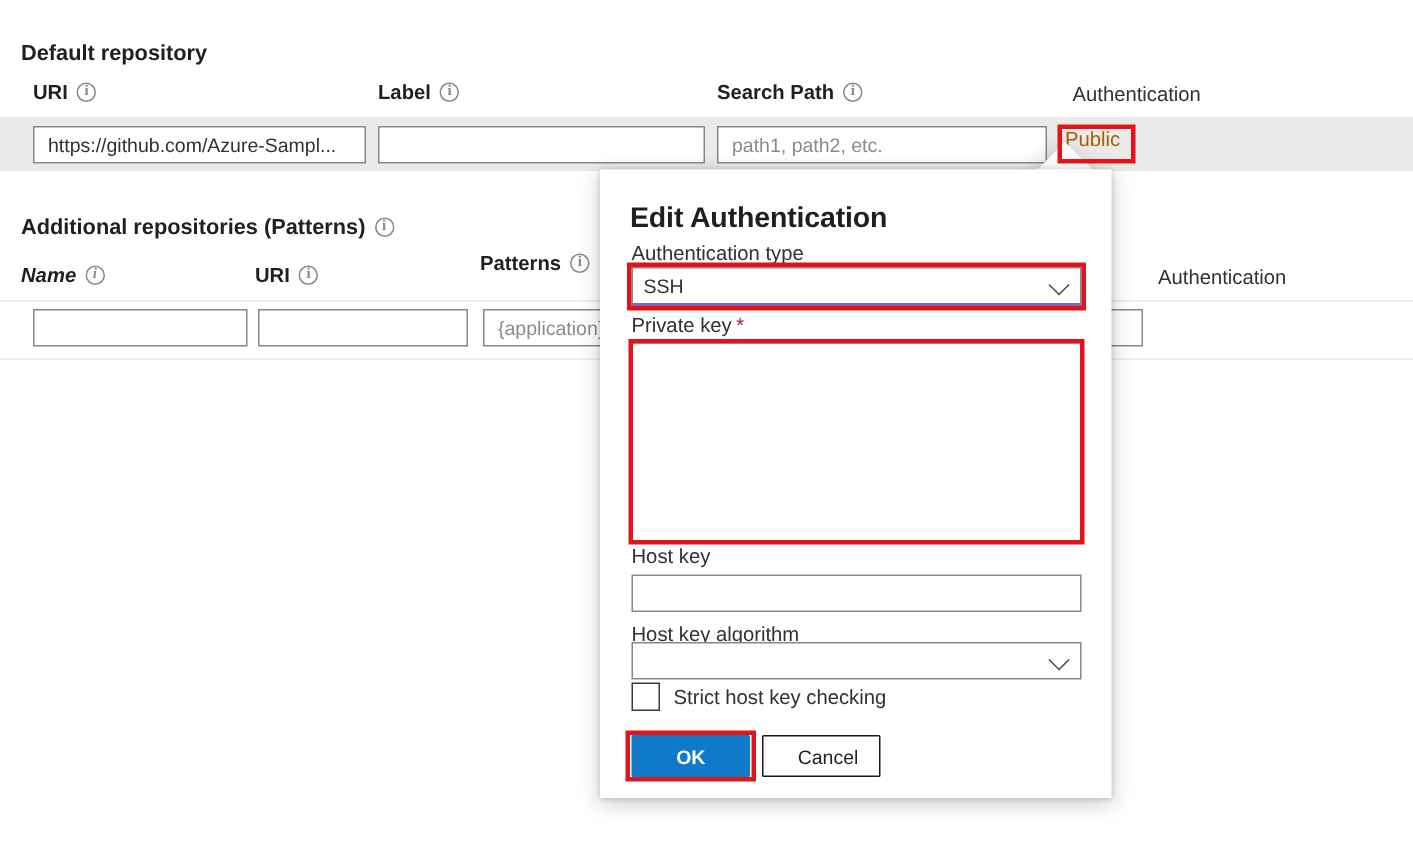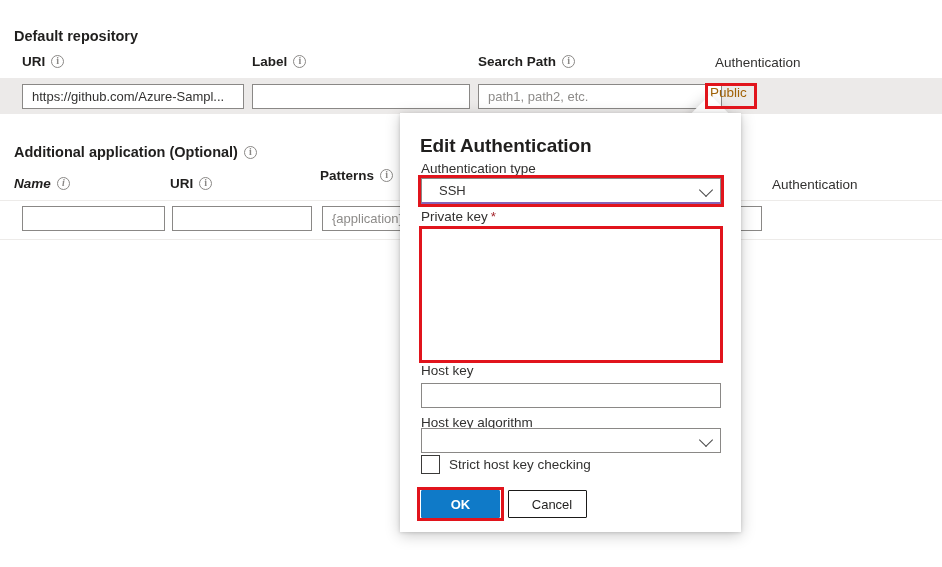--- a/index.html
+++ b/index.html
@@ -167,21 +167,21 @@
   .req-star { color: #a4262c; margin-left: 3px; }
 
   .dlg-select {
     position: absolute;
     box-sizing: border-box;
     background: #ffffff;
     border: 1px solid #8a8886;
     font-family: "Liberation Sans", sans-serif;
     font-size: 13px;
     color: #323130;
-    padding: 0 17px;
+    padding: 0 7px;
     display: flex;
     align-items: center;
     cursor: pointer;
   }
   .dlg-select.focused { border-bottom: 2px solid #8764b8; }
   .chev {
     position: absolute;
     right: 9px;
     top: 50%;
     width: 9px;
@@ -263,28 +263,28 @@
 </div>
 <div class="col-head" style="left:478px; top:54px;">
   <span>Search Path</span><span class="info-icon"></span>
 </div>
 <div class="col-head regular" style="left:715px; top:55px;">Authentication</div>
 
 <div id="row-strip-default"></div>
 
 <input class="txt-input" style="left: 22px; top: 84px; width: 222px; height: 25px;" value="https://github.com/Azure-Sampl...">
 <input class="txt-input" style="left: 252px; top: 84px; width: 218px; height: 25px;" value="">
-<input class="txt-input" style="left: 478px; top: 84px; width: 244px; height: 25px;" placeholder="path1, path2, etc.">
+<input class="txt-input" style="left: 478px; top: 84px; width: 220px; height: 25px;" placeholder="path1, path2, etc.">
 
 <button id="public-link">Public</button>
 
 <div class="redbox" style="left:705px; top:83px; width:52px; height:26px;"></div>
 
 <div class="section-title" style="left:14px; top:144px;">
-  <span>Additional application (Optional)</span><span class="info-icon"></span>
+  <span>Additional repositories (Patterns)</span><span class="info-icon"></span>
 </div>
 
 <div class="col-head" style="left:14px; top:176px;font-style:italic;">
   <span>Name</span><span class="info-icon"></span>
 </div>
 <div class="col-head" style="left:170px; top:176px;">
   <span>URI</span><span class="info-icon"></span>
 </div>
 <div class="col-head" style="left:320px; top:168px;">
   <span>Patterns</span><span class="info-icon"></span>

